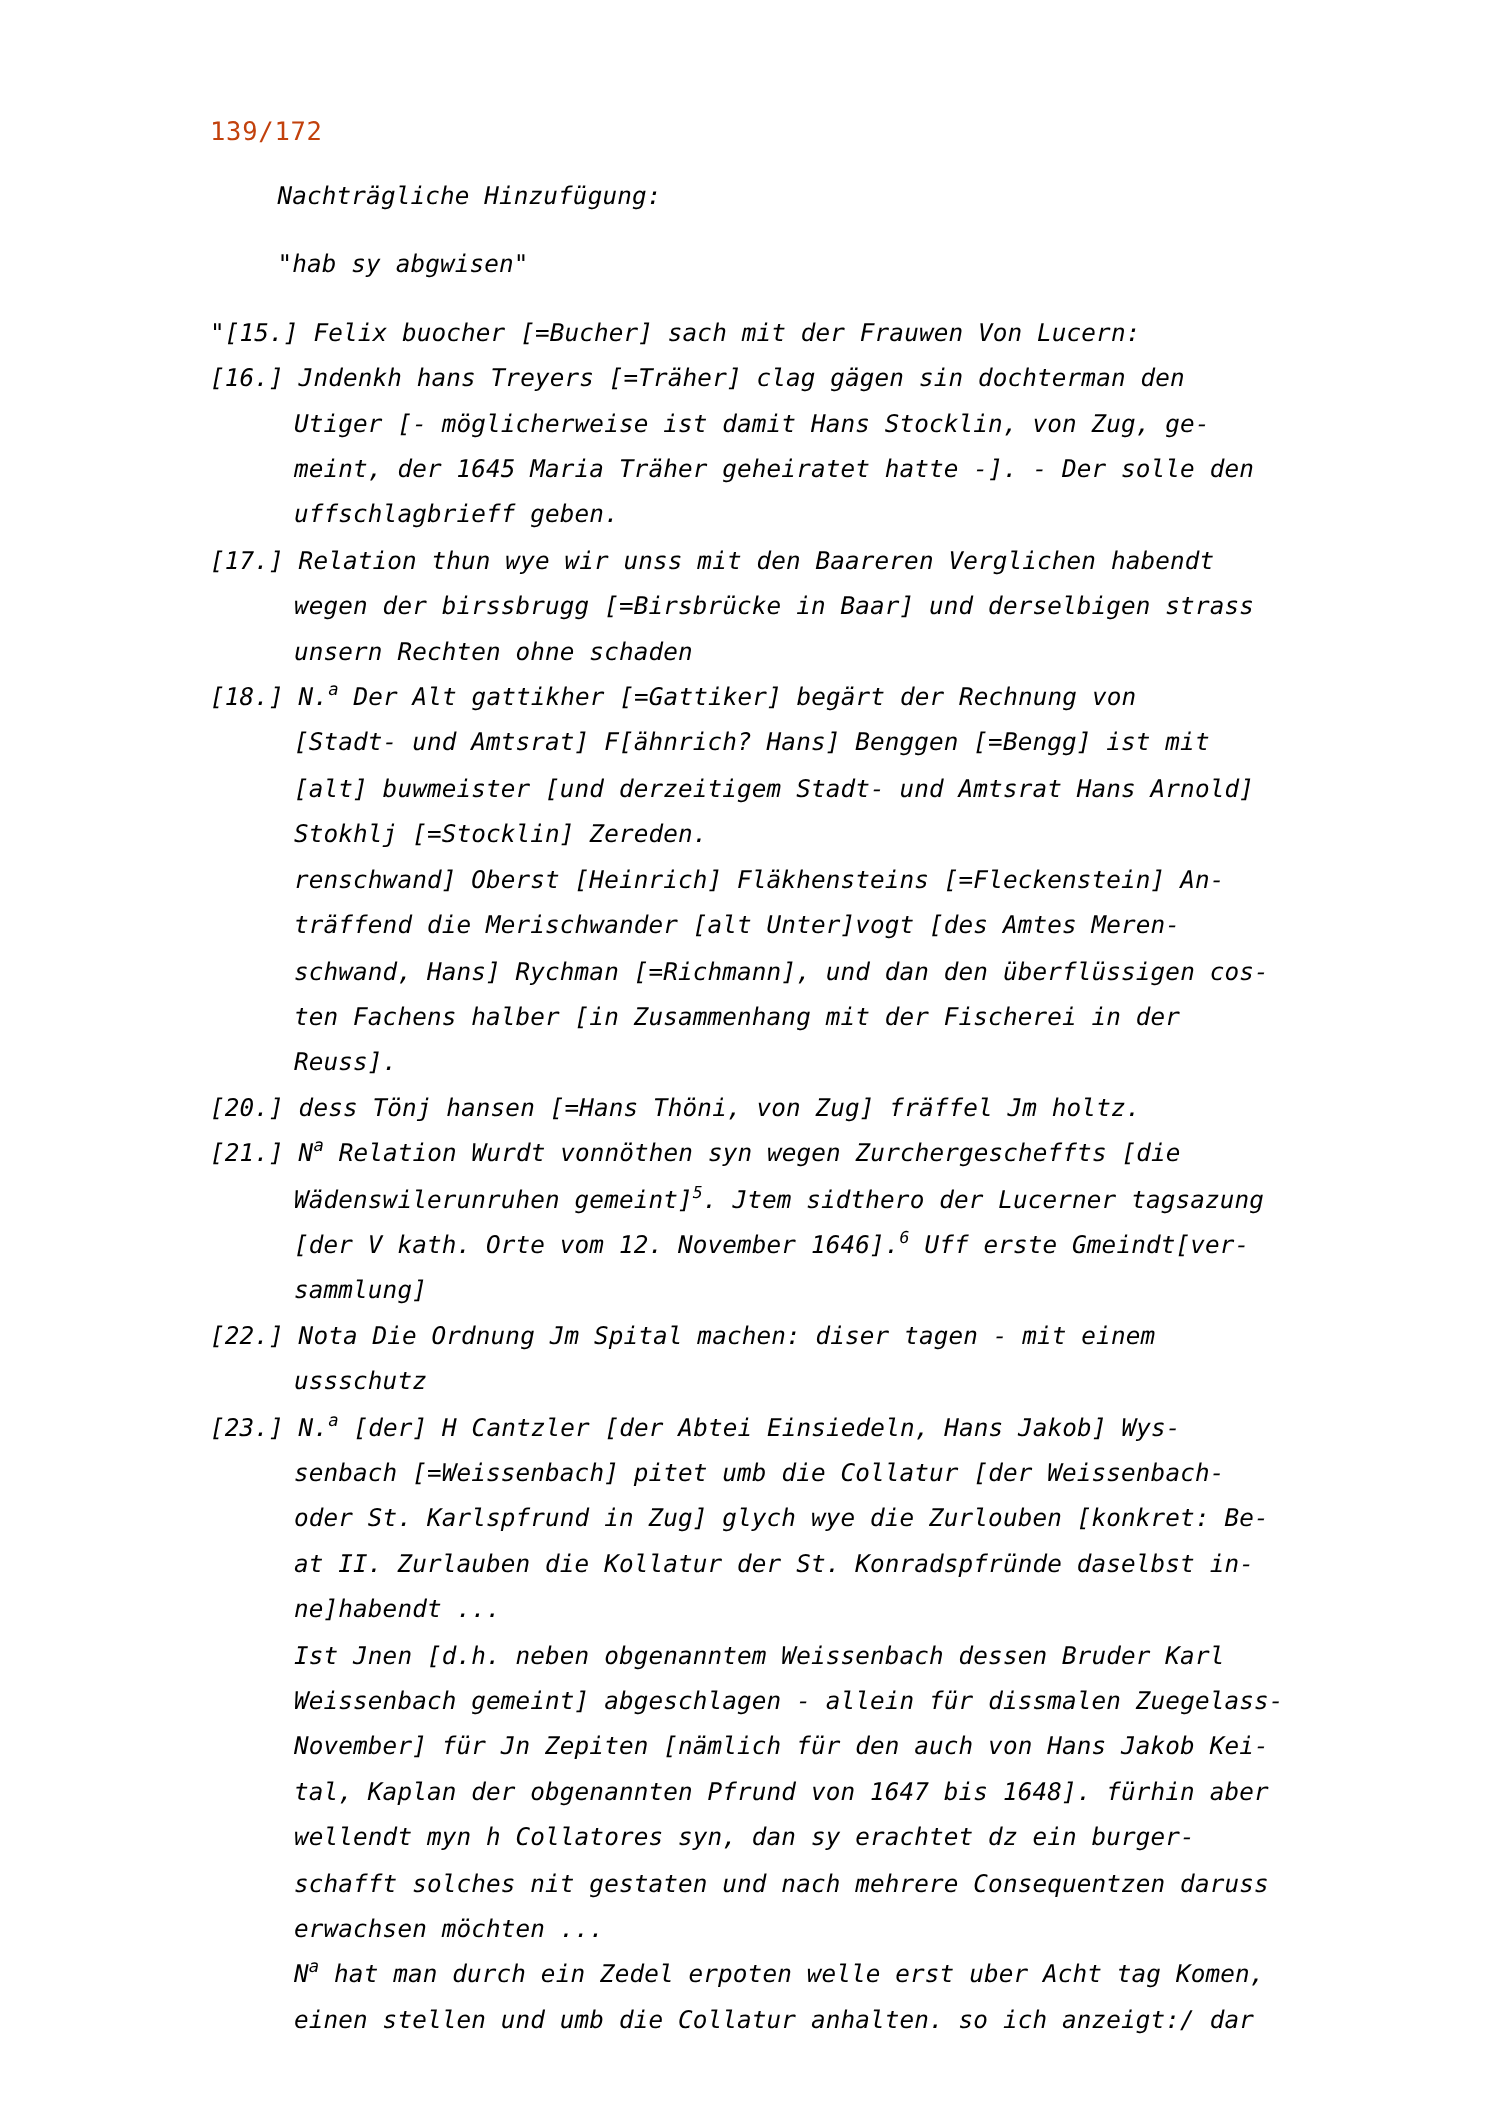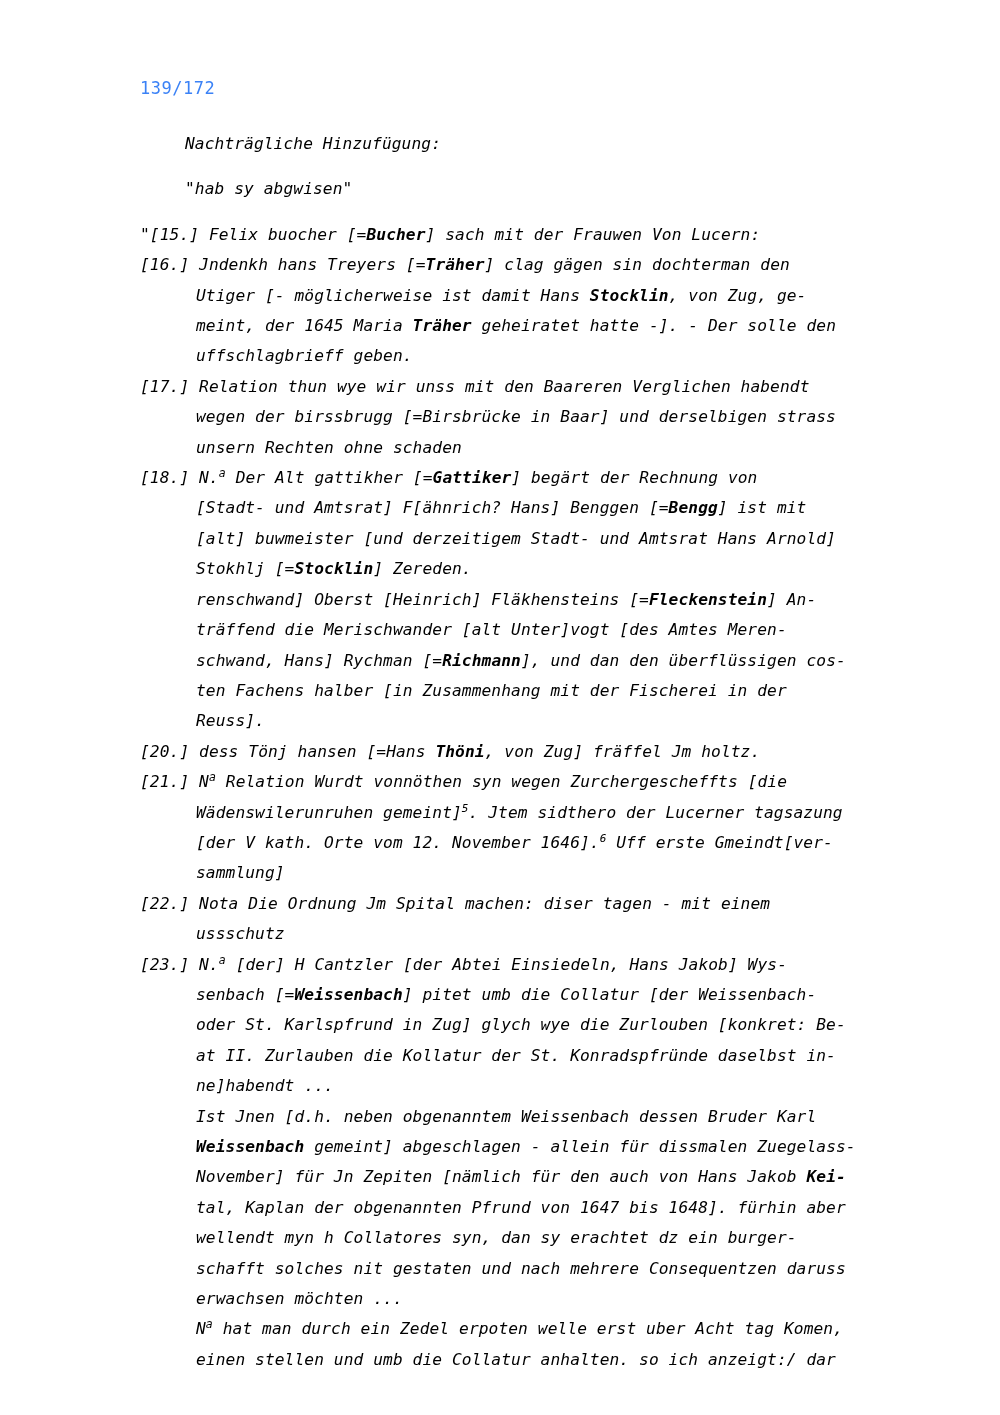--- a/index.html
+++ b/index.html
@@ -17,22 +17,22 @@
     position: relative;
     width: 1000px;
     min-height: 1415px;
     box-sizing: border-box;
     padding: 78px 90px 40px 140px;
   }
   .page-number {
     font-family: "DejaVu Sans Mono", "Liberation Mono", monospace;
     font-size: 17px;
     letter-spacing: 0.5px;
-    margin: 0 0 31px 0;
-    color: #3b82f6;
+    margin: 0 0 18px 0;
+    color: #c2410c;
   }
   .doc-body {
     font-family: "DejaVu Sans Mono", "Liberation Mono", monospace;
     font-size: 16.2px;
     line-height: 30.4px;
     font-style: italic;
     letter-spacing: 0.1px;
     color: #000;
   }
   .para {
@@ -49,21 +49,21 @@
   .indented {
     margin: 0;
     padding-left: 56px;
     text-indent: 0;
   }
   .nested {
     margin: 15px;
     padding-left: 30px;
     text-indent: 0;
   }
-  b, strong { font-weight: bold; font-style: italic; }
+  b, strong { font-weight: normal; font-style: italic; }
   sup {
     font-size: 11px;
     vertical-align: super;
     line-height: 0;
   }
   .sup-letter {
     font-size: 11.5px;
     vertical-align: super;
     line-height: 0;
   }

